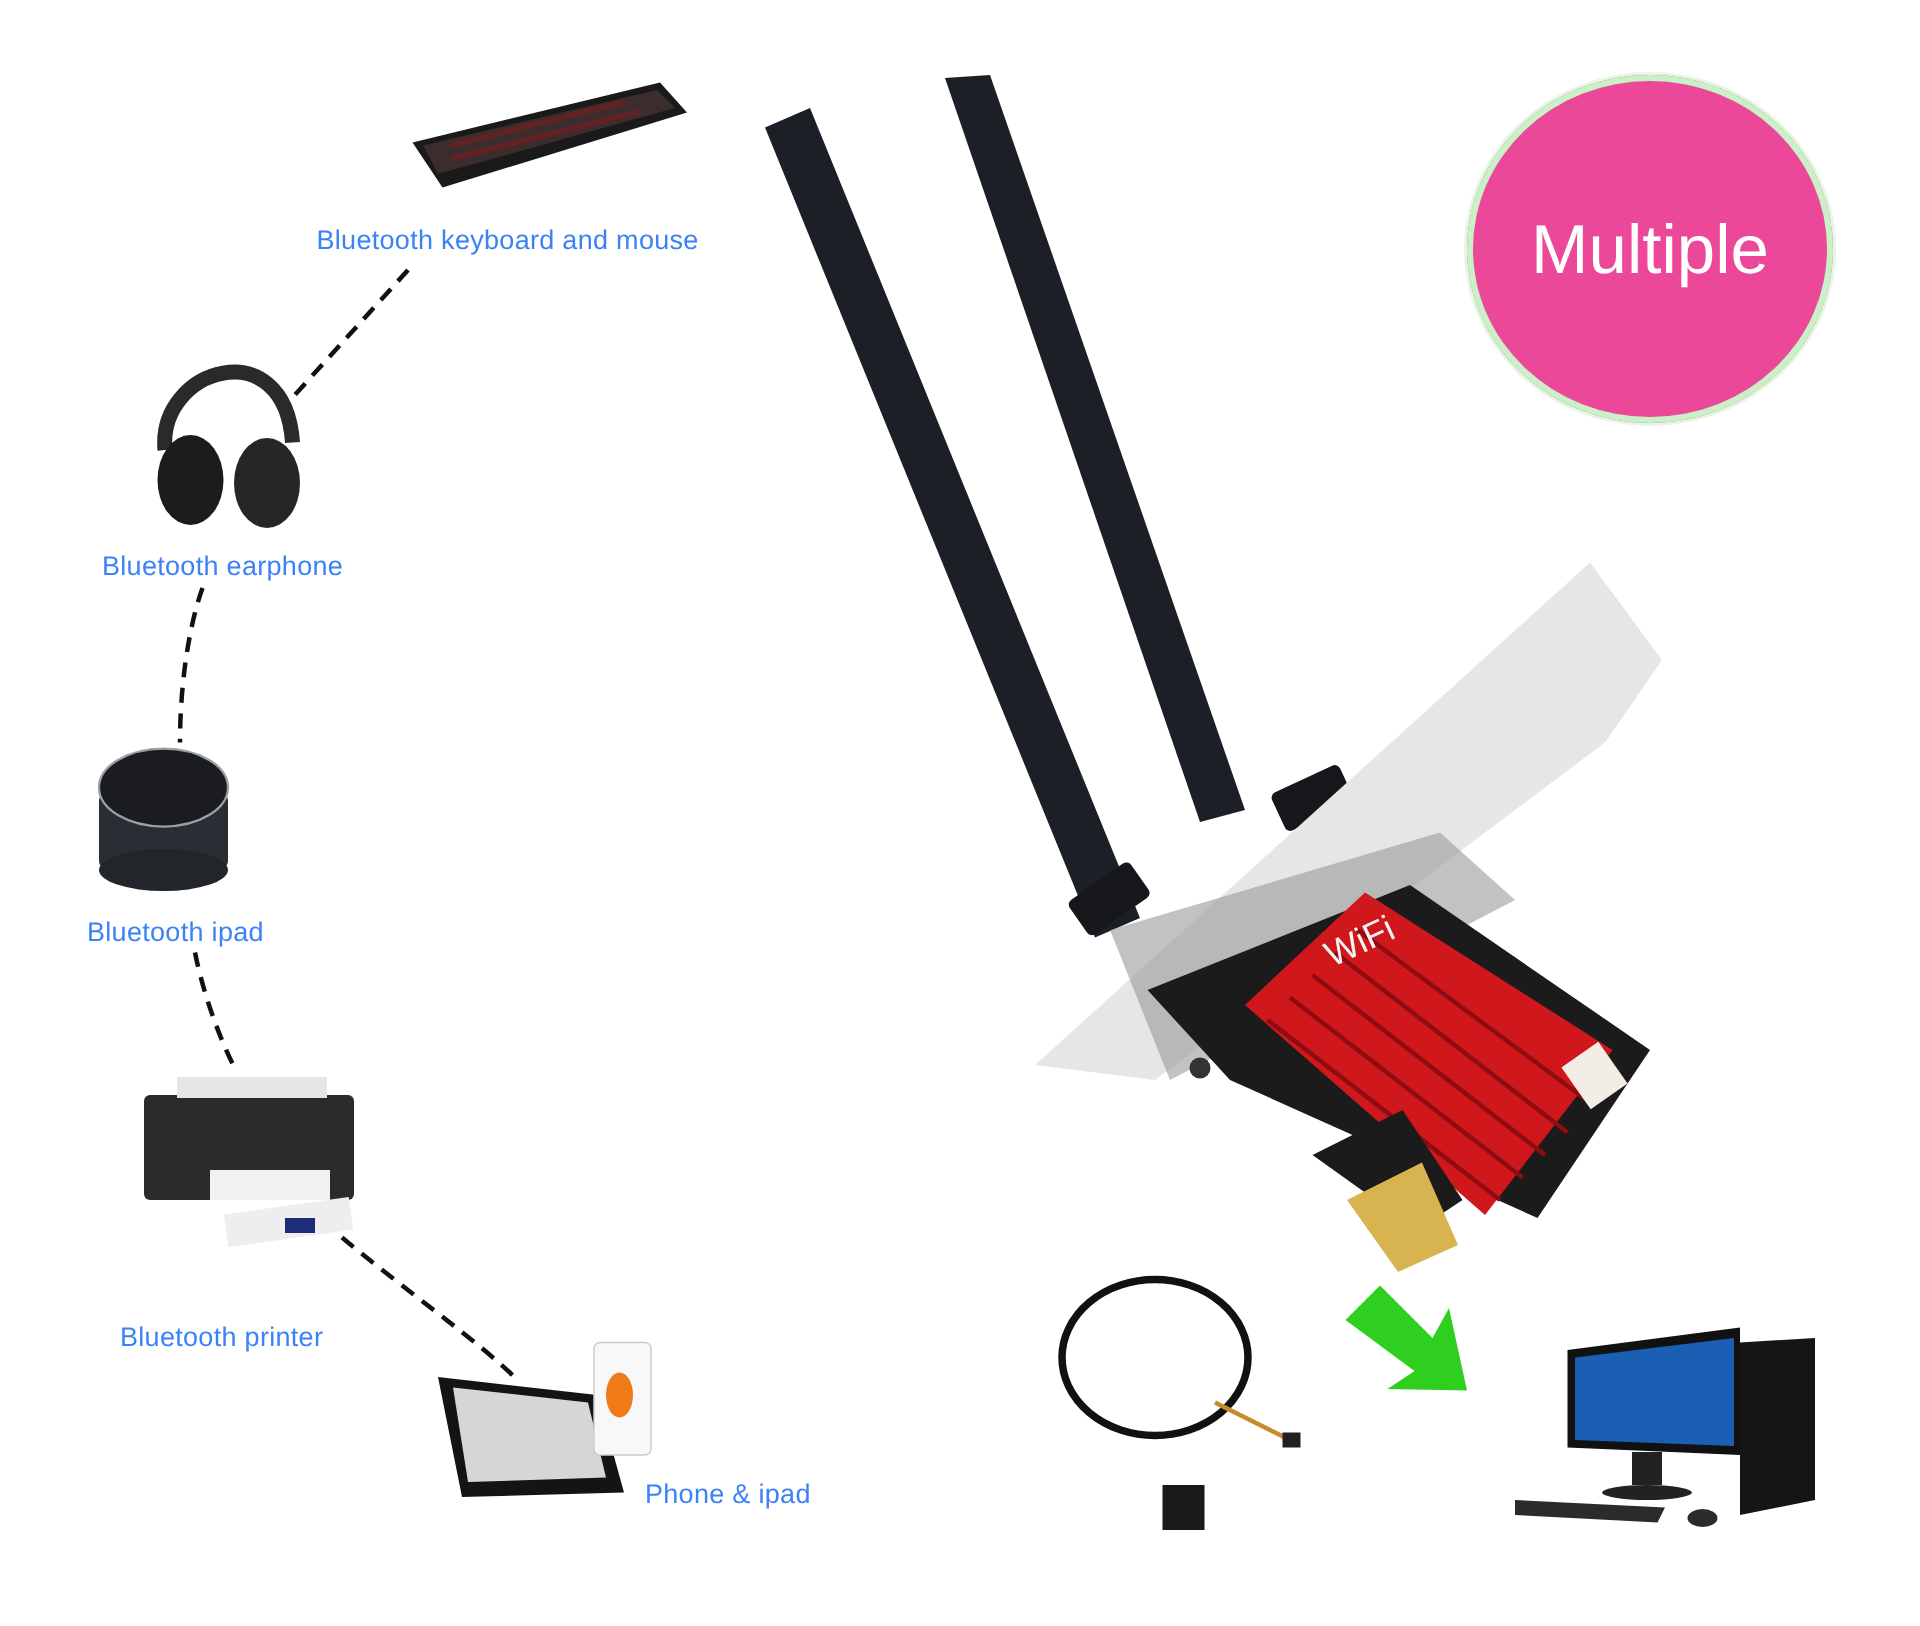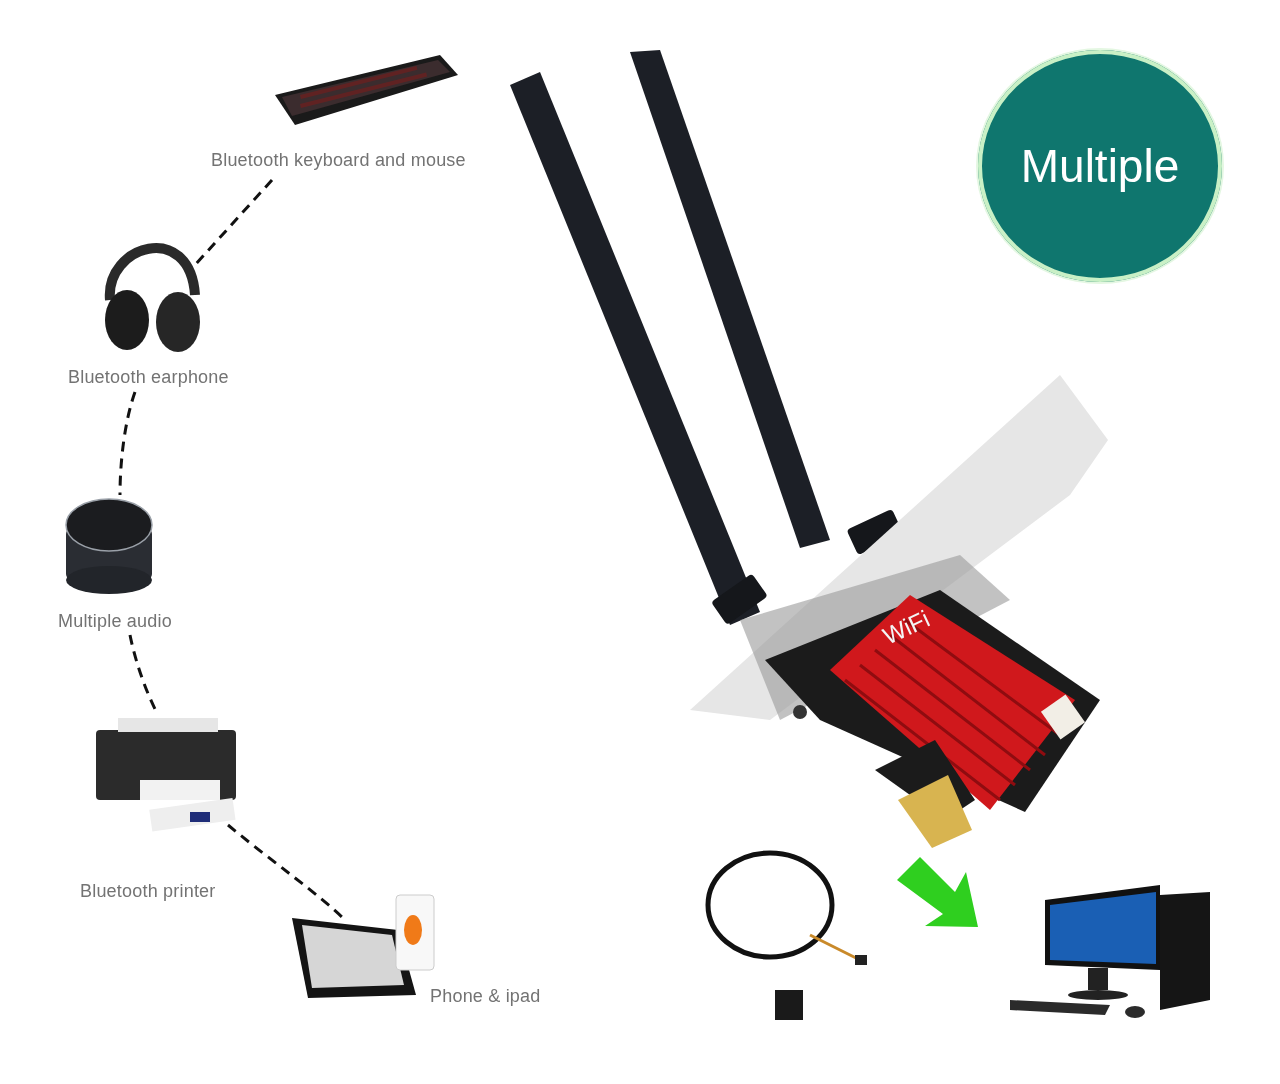--- a/index.html
+++ b/index.html
@@ -1,19 +1,19 @@
 <!DOCTYPE html>
 <html><head>
 <meta charset="utf-8">
 <style>
   html, body { margin:0; padding:0; background:#ffffff; }
   body { width:1280px; height:1084px; position:relative; overflow:hidden; font-family:"Liberation Sans", sans-serif; }
-  .label { position:absolute; font-size:18px; color:#737373; white-space:nowrap; letter-spacing:0.2px; }
+  .label { position:absolute; font-size:18px; color:#3b82f6; white-space:nowrap; letter-spacing:0.2px; }
   .badge { position:absolute; left:978px; top:50px; width:244px; height:232px; border-radius:50%;
-           background:#0f766e; box-shadow:0 0 0 4px #c9f0c6 inset, 0 0 0 2px #e4f7e2;
+           background:#ec4899; box-shadow:0 0 0 4px #c9f0c6 inset, 0 0 0 2px #e4f7e2;
            display:flex; flex-direction:row; align-items:center; justify-content:center; }
   .badge span { color:#fff; font-size:46px; line-height:48px; font-weight:normal; }
   svg { position:absolute; left:0; top:0; }
 </style>
 </head>
 <body>
 
 <svg width="1280" height="1084">
   <path d="M272 180 L195 265" stroke="#111" stroke-width="3" stroke-dasharray="10 7" fill="none"></path>
   <path d="M135 392 C125 420 120 460 120 495" stroke="#111" stroke-width="3" stroke-dasharray="10 7" fill="none"></path>
@@ -104,15 +104,15 @@
     <ellipse cx="1135" cy="1012" rx="10" ry="6" fill="#2b2b2b"></ellipse>
   </g>
 </svg>
 
 <div class="badge">
   <span>Multiple</span>
 </div>
 
 <div class="label" style="left:211px; top:150px;">Bluetooth keyboard and mouse</div>
 <div class="label" style="left:68px; top:367px;">Bluetooth earphone</div>
-<div class="label" style="left:58px; top:611px;">Multiple audio</div>
+<div class="label" style="left:58px; top:611px;">Bluetooth ipad</div>
 <div class="label" style="left:80px; top:881px;">Bluetooth printer</div>
 <div class="label" style="left:430px; top:986px;">Phone &amp; ipad</div>
 
 </body></html>

